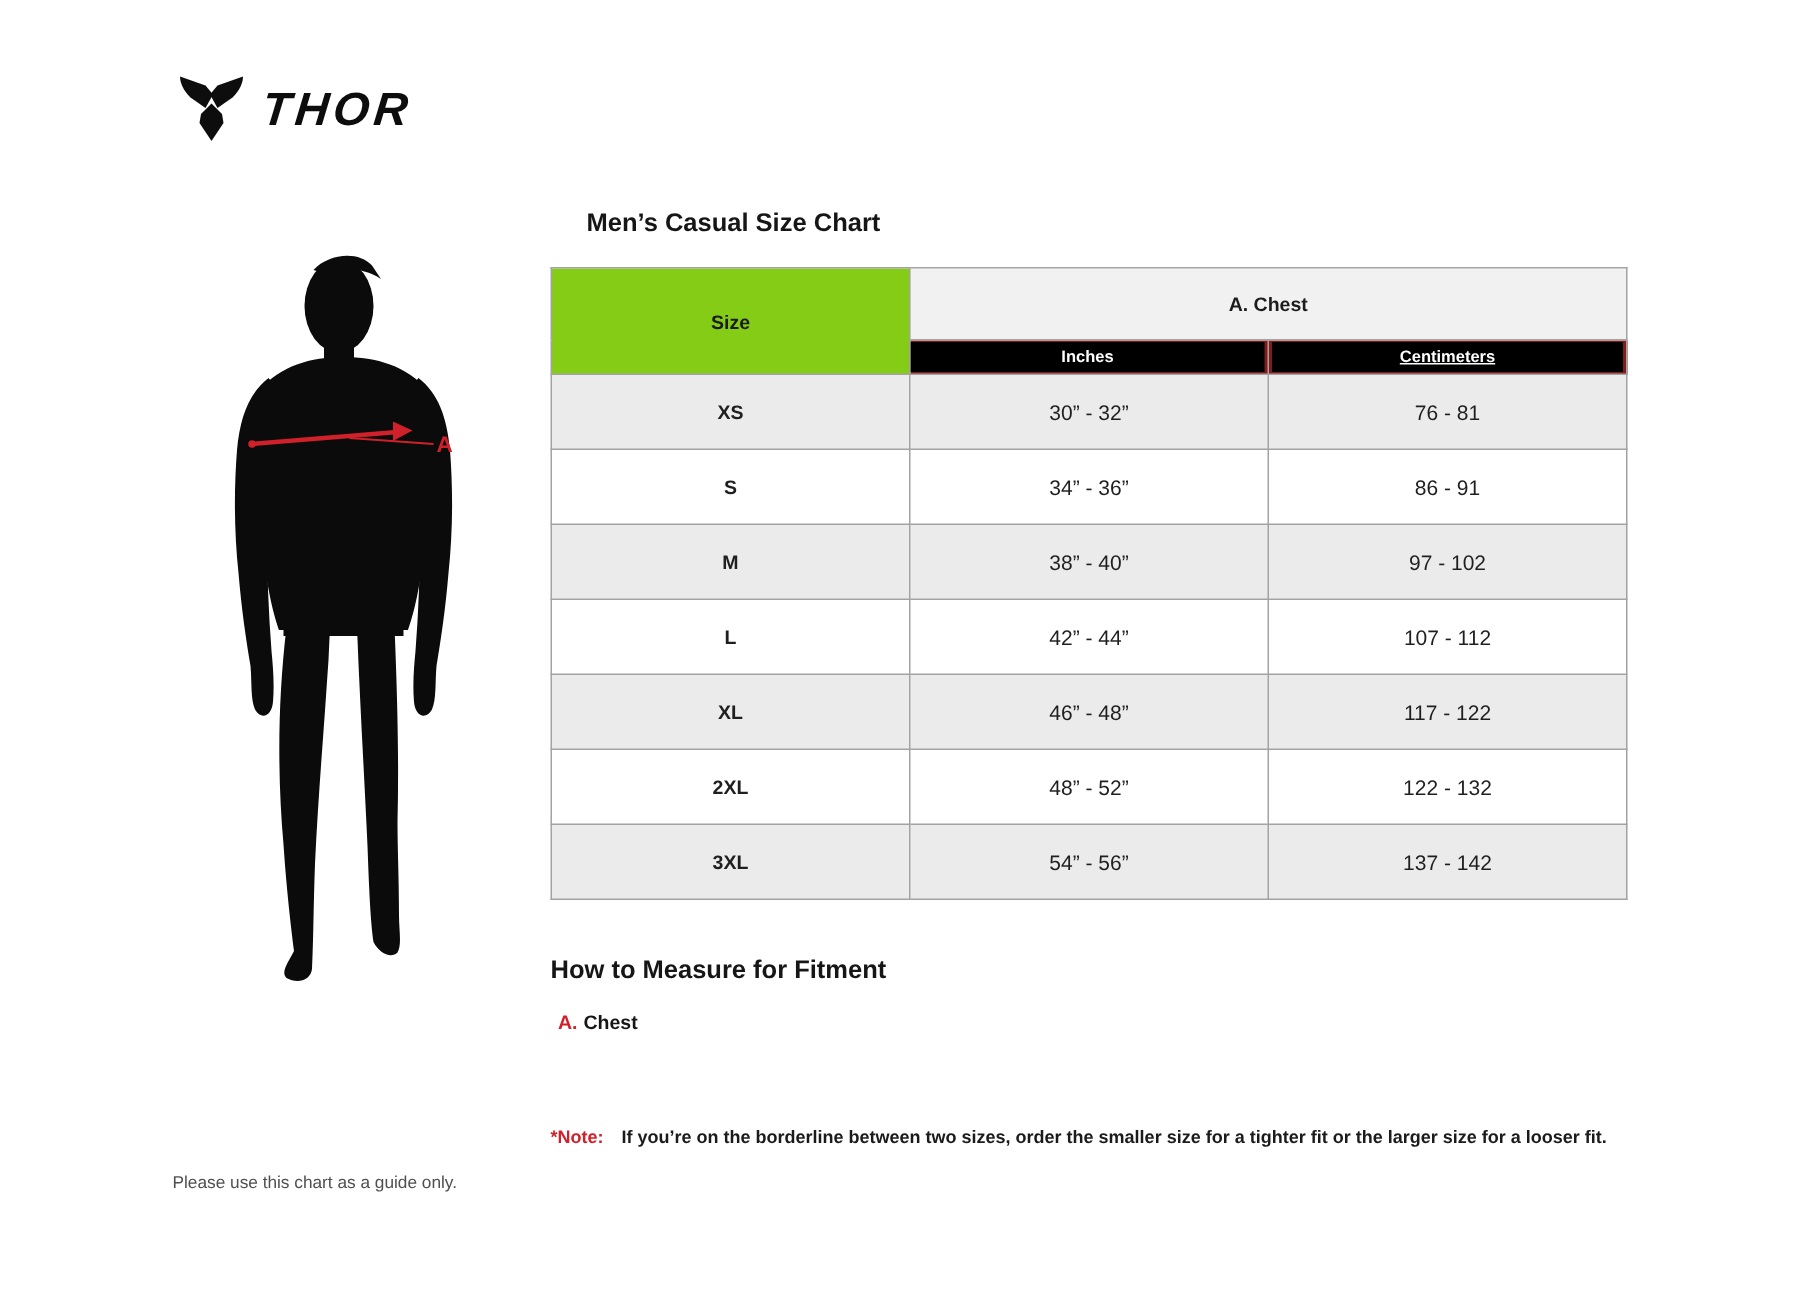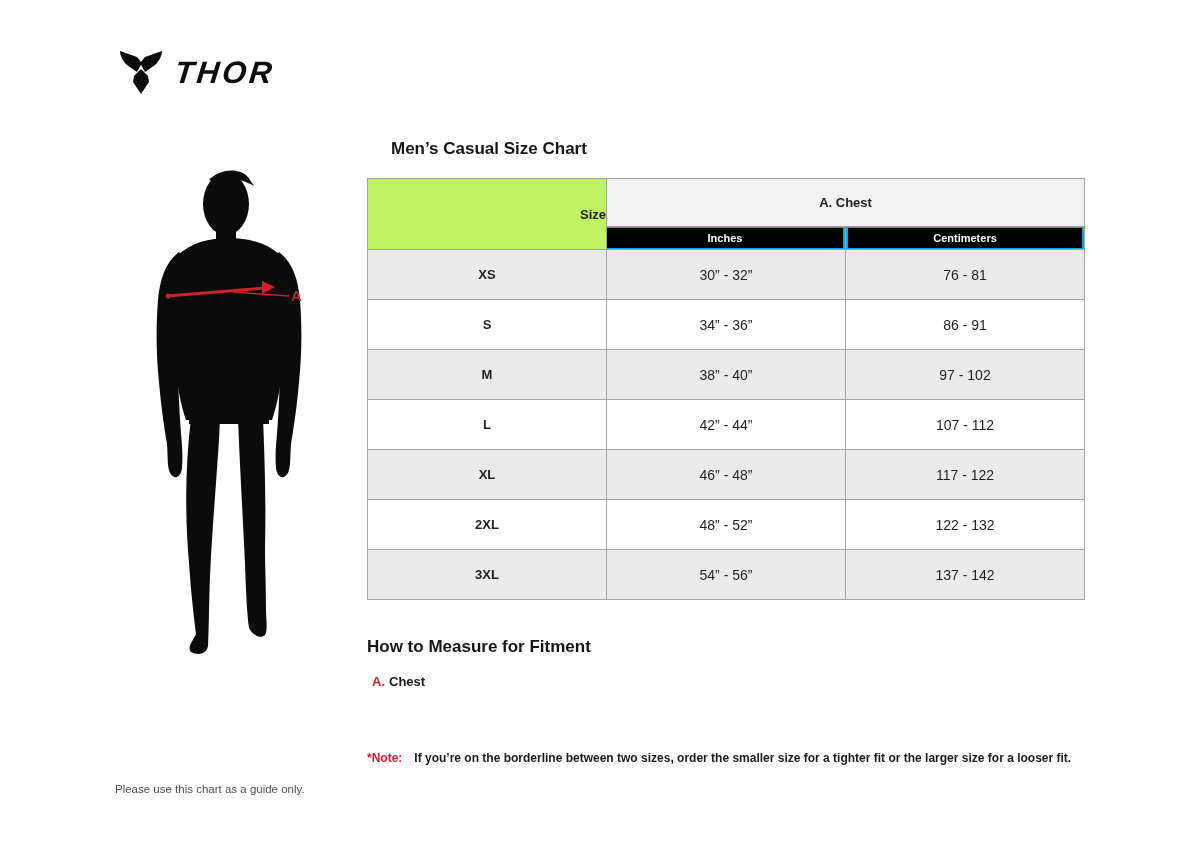--- a/index.html
+++ b/index.html
@@ -24,28 +24,28 @@
   
   .chart-title { position:absolute; left:367px; top:139px; font-size:17px; font-weight:bold; color:#161616;margin-left:24px; }
   .measure-heading { position:absolute; left:367px; top:637px; font-size:17px; font-weight:bold; color:#161616; }
 
   
   .table-wrap { position:absolute; left:367px; top:178px; width:718px; }
   table.size-table { width:718px; border-collapse:collapse; table-layout:fixed; }
   .size-table th, .size-table td {
     border:1px solid #a3a3a3; text-align:center; vertical-align:middle;
   }
-  .size-table .size-col { background:#bef264; font-size:13px; font-weight:bold; color:#1c1c1c;text-align:right; }
+  .size-table .size-col { background:#84cc16; font-size:13px; font-weight:bold; color:#1c1c1c; }
   .size-table .group-head { background:#f1f1f1; height:48px; font-size:13px; font-weight:bold; color:#1c1c1c; }
-  .size-table .unit-cell { padding:0; background:#0ea5e9; height:22px; border-top-color:#c9c9c9; }
+  .size-table .unit-cell { padding:0; background:#7f1d1d; height:22px; border-top-color:#c9c9c9; }
   .unit-bar {
     background:#000000; color:#ffffff; font-size:11px; font-weight:bold;
     height:20px; line-height:20px; margin:1px 2px 1px 0;
   }
-  .unit-cell-cm .unit-bar { margin:1px 2px 1px 2px; }
+  .unit-cell-cm .unit-bar { margin:1px 2px 1px 2px;text-decoration:underline; }
   .size-table tbody td { height:50px; font-size:14px; color:#1f1f1f; background:#ffffff; }
   .size-table tbody td.size-cell { font-weight:bold; font-size:13px; }
   .size-table tbody tr:nth-child(odd) td { background:#ebebeb; }
 
   
   .measure-item { position:absolute; left:372px; top:674px; }
   .measure-label { font-size:13px; font-weight:bold; }
   .measure-key { color:#d0202a; }
   .measure-name { color:#161616; margin-left:4px;text-align:center; }
   .measure-desc { margin-top:4px; font-size:12px; color:#2e2e2e; max-width:354px; line-height:1.55; }

